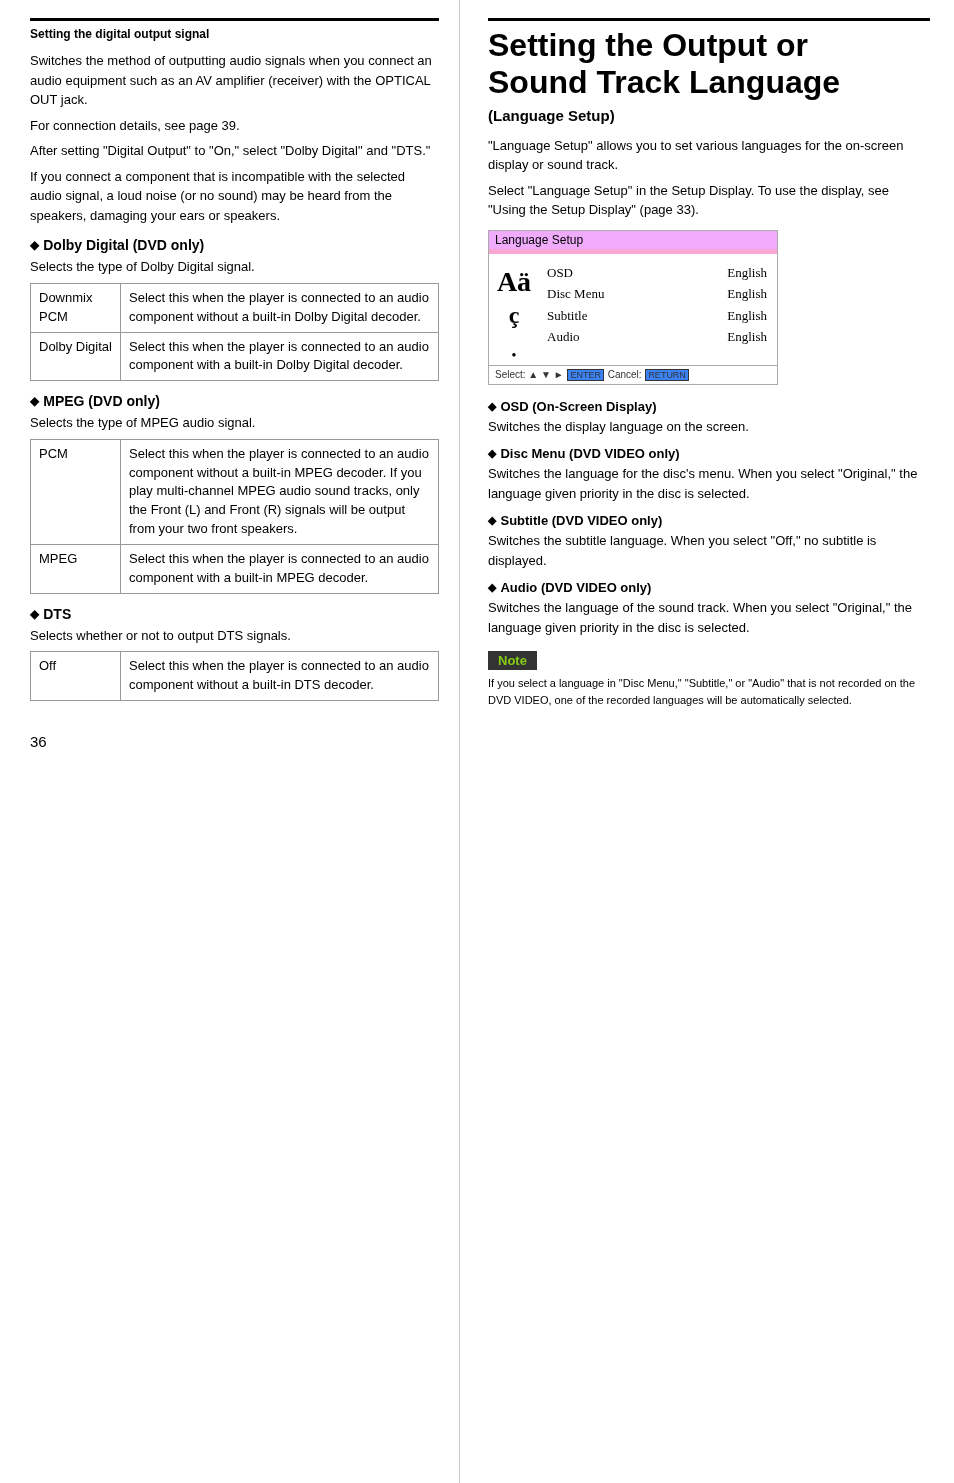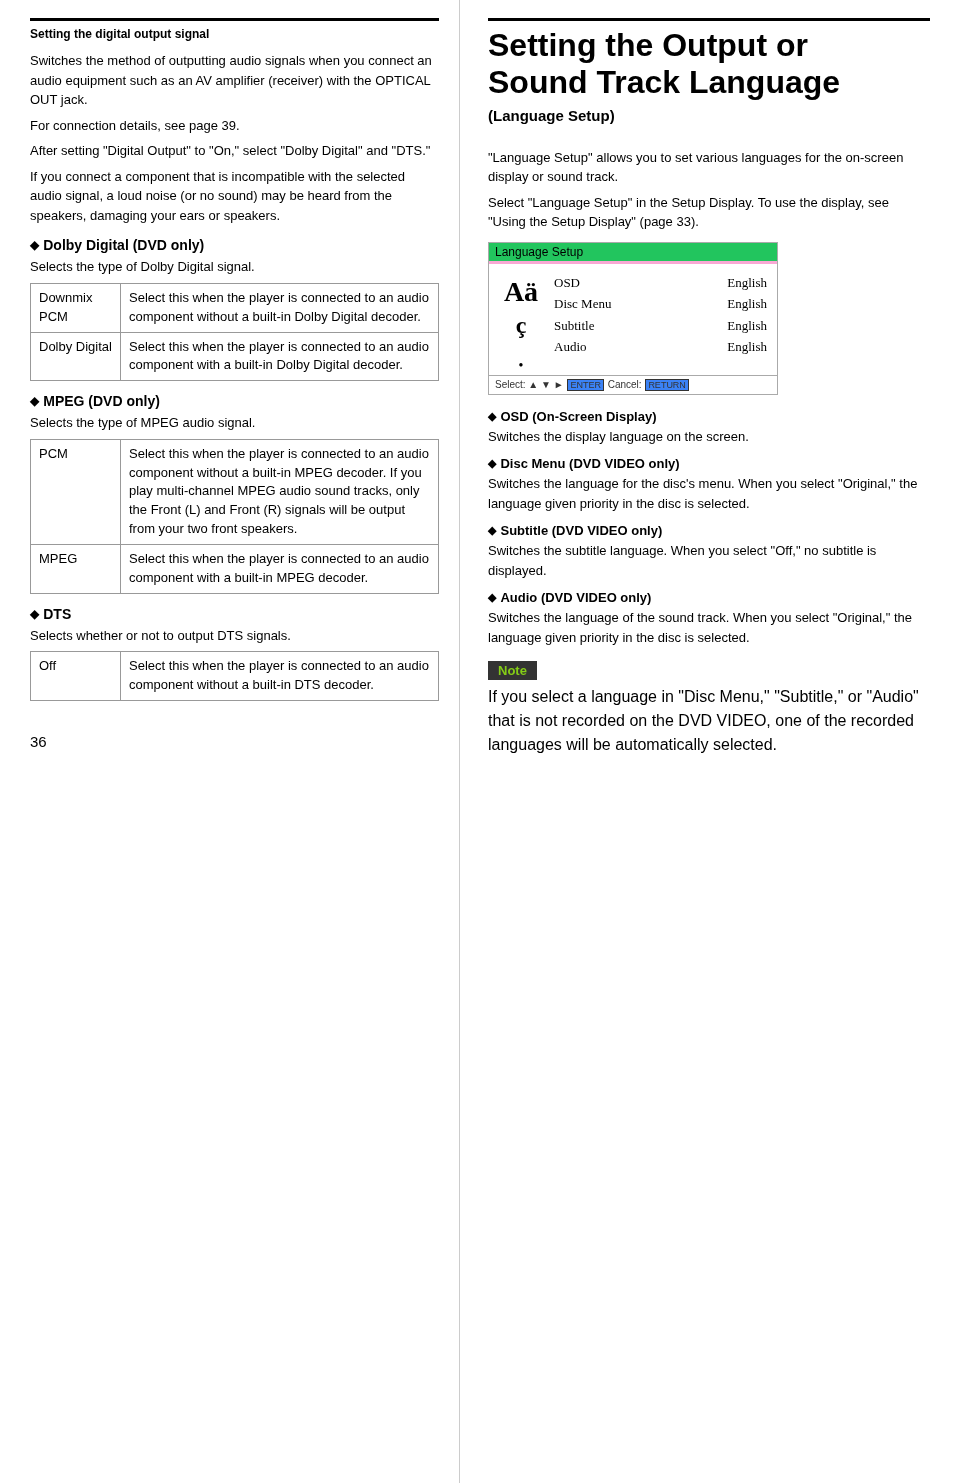--- a/index.html
+++ b/index.html
@@ -99,22 +99,22 @@
     }
 
     
     .lang-setup-box {
       border: 1px solid #aaa;
       margin: 10px 0 14px 0;
       padding: 0;
       width: 290px;
     }
     .lang-setup-title-bar {
-      background: #22c55e;
-      border-bottom: 3px solid #f9a8d4;
+      background: #f0abfc;
+      border-bottom: 5px solid #f9a8d4;
       padding: 2px 6px;
       font-size: 12px;
     }
     .lang-setup-inner {
       display: flex;
       padding: 8px 6px 6px 6px;
       gap: 10px;
       align-items: flex-start;
     }
     .lang-setup-icon {
@@ -162,29 +162,29 @@
     .note-label {
       background: #333;
       color: #84cc16;
       font-weight: bold;
       font-size: 13px;
       padding: 2px 10px;
       display: inline-block;
       margin-bottom: 5px;
     }
     .note-text {
-      font-size: 16px;
+      font-size: 11px;
       line-height: 1.5;
     }
 
     
     .lang-setup-subtitle {
       font-size: 15px;
       font-weight: bold;
-      margin-bottom: 24px;
+      margin-bottom: 12px;
     }
 
     
     .page-number {
       font-size: 15px;
       font-weight: normal;
       margin-top: 32px;
     }
   </style>
 </head>
@@ -252,21 +252,21 @@
       <span>Sound Track Language</span>
     </h2>
     <div class="lang-setup-subtitle">(Language Setup)</div>
 
     <p class="body-text">"Language Setup" allows you to set various languages for the on-screen display or sound track.</p>
     <p class="body-text">Select "Language Setup" in the Setup Display. To use the display, see "Using the Setup Display" (page 33).</p>
 
     <div class="lang-setup-box">
       <div class="lang-setup-title-bar">Language Setup</div>
       <div class="lang-setup-inner">
-        <div style="display:flex; flex-direction:column; align-items:center;margin-left:7px;">
+        <div style="display:flex; flex-direction:column; align-items:center;">
           <div class="lang-setup-icon">Aä<br><span style="font-size:24px;">ç</span></div>
           <div class="lang-setup-dot">●</div>
         </div>
         <div class="lang-setup-rows" id="lang-rows">
             <div class="lang-setup-row">
               <span>OSD</span>
               <span>English</span>
             </div>
             <div class="lang-setup-row">
               <span>Disc Menu</span>

